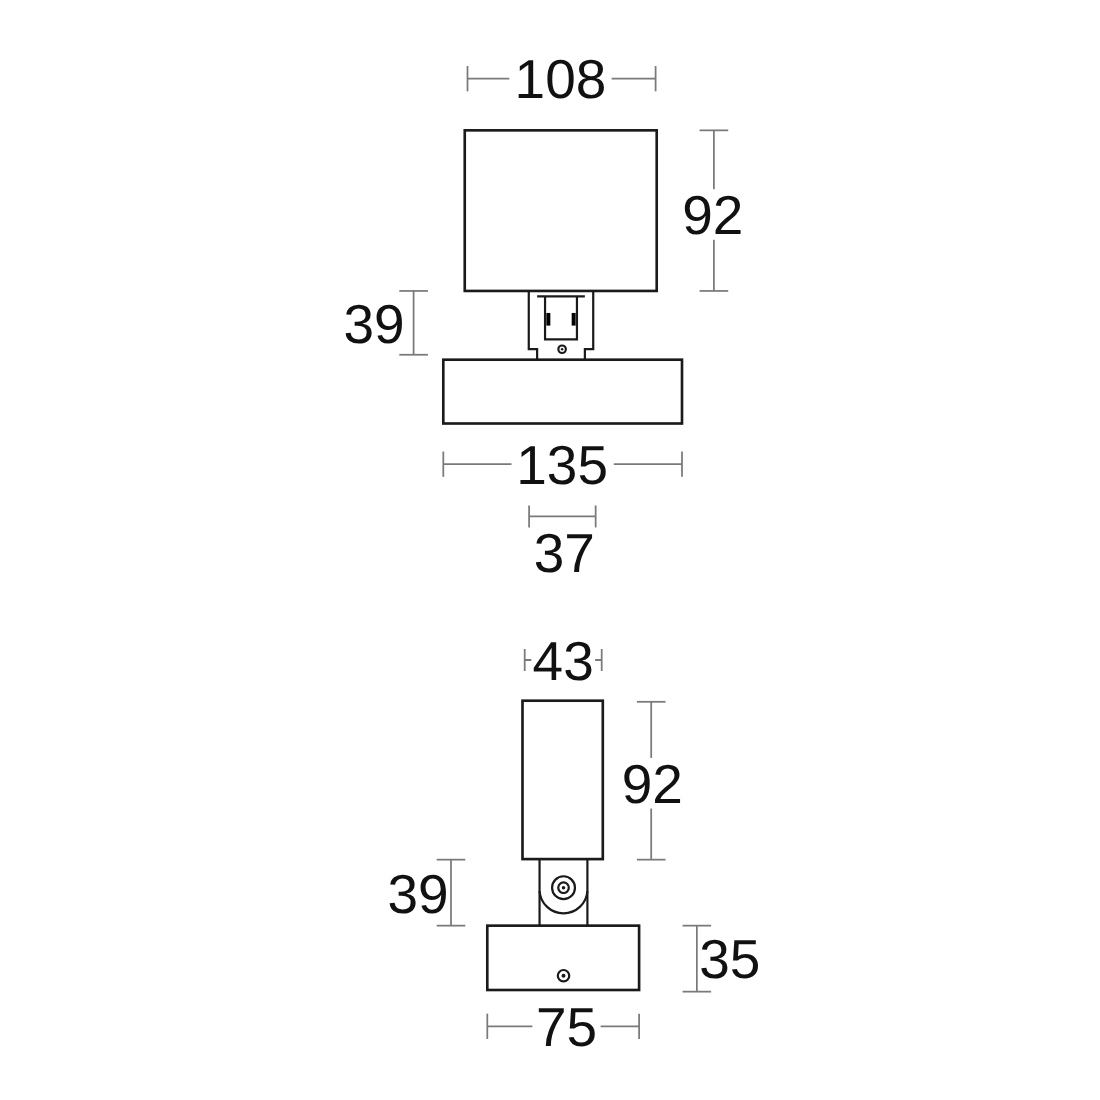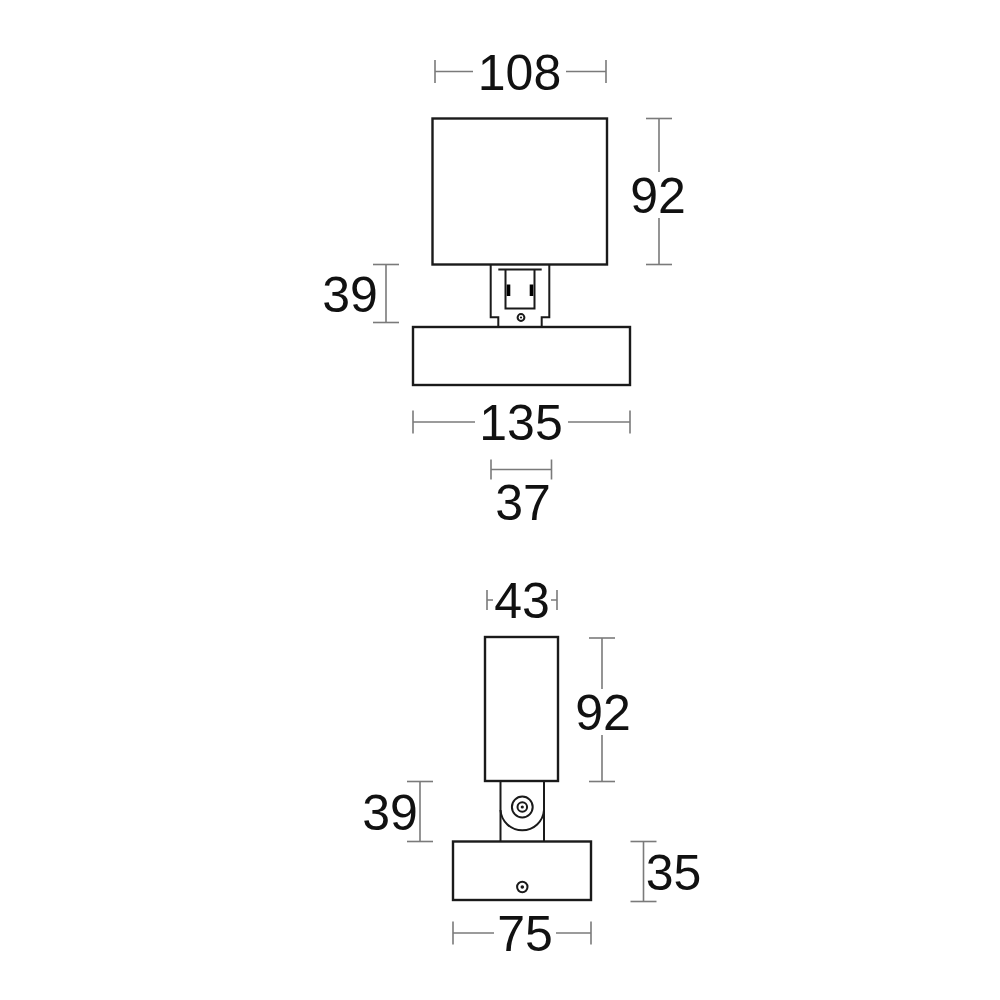--- a/index.html
+++ b/index.html
@@ -6,21 +6,20 @@
     margin: 0;
     padding: 0;
     background: #ffffff;
   }
   .canvas {
     position: relative;
     width: 824px;
     height: 1000px;
     background: #ffffff;
     overflow: hidden;
-    margin-left: 10px;
   }
   svg {
     display: block;
     font-family: "Liberation Sans", "DejaVu Sans", sans-serif;
   }
   .outline {
     fill: none;
     stroke: #1a1a1a;
     stroke-width: 2.4;
     stroke-linejoin: miter;

